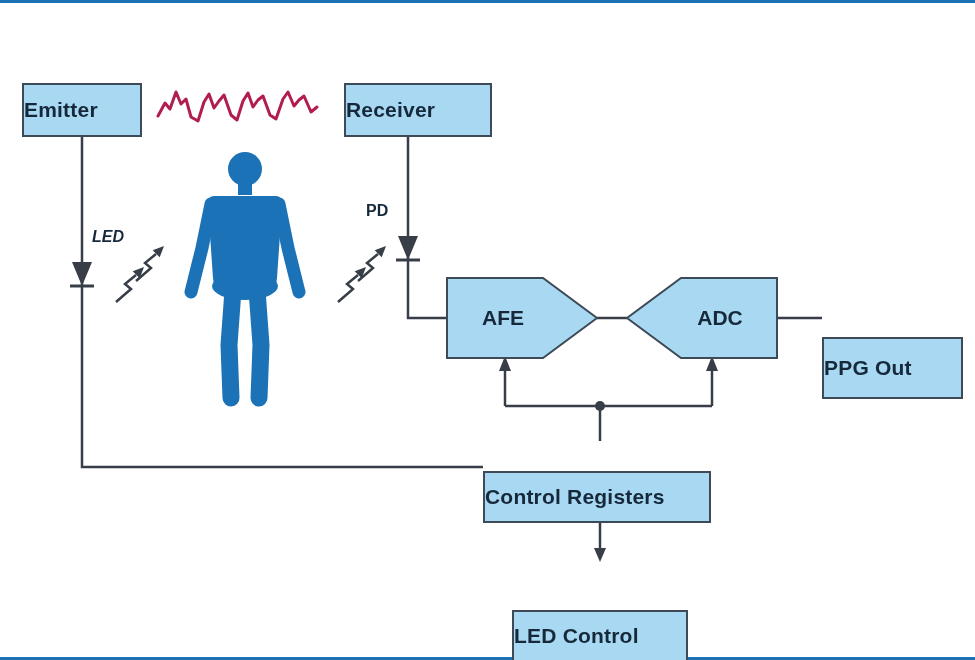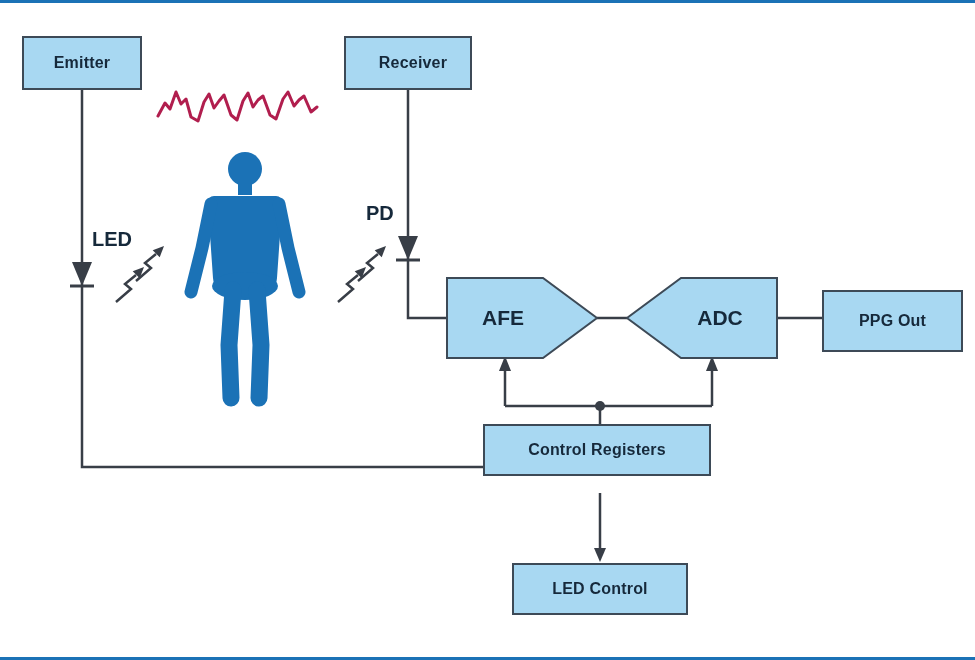--- a/index.html
+++ b/index.html
@@ -8,30 +8,31 @@
   }
   html,body{margin:0;padding:0;background:#ffffff;}
   #canvas{
     position:relative; width:975px; height:660px; background:#ffffff;
     font-family:"Liberation Sans",sans-serif; overflow:hidden;
   }
   .rule{position:absolute;left:0;width:975px;height:3px;background:var(--rule);}
   .rule.top{top:0;} .rule.bottom{bottom:0;}
   svg{position:absolute;left:0;top:0;}
   .box{
-    position:absolute; display:flex; align-items:center; justify-content:center;
+    position:absolute; display:flex; align-items:center; 
     background:var(--box-fill); border:2px solid var(--box-border);
-    color:var(--text); font-weight:bold; font-size:16px; box-sizing:border-box;
+    color:var(--text); font-weight:bold; font-size:21px; box-sizing:border-box;
     letter-spacing:.2px;
+    margin-top:47px;
   }
   .shape-label{
     position:absolute; display:flex; align-items:center; justify-content:center;
     color:var(--text); font-weight:bold; font-size:21px; pointer-events:none;
   }
-  .flabel{position:absolute; color:var(--text); font-weight:bold; font-size:20px;}
+  .flabel{position:absolute; color:var(--text); font-weight:bold; font-size:16px;}
   .wire{stroke:var(--line); stroke-width:2.5; fill:none;}
   .thick{stroke-width:3;}
   .fillDark{fill:var(--line); stroke:none;}
   .pent{fill:var(--box-fill); stroke:var(--box-border); stroke-width:2;}
   .wave{stroke:var(--waveform); stroke-width:3; fill:none; stroke-linejoin:round; stroke-linecap:round;}
   .bodyfill{fill:var(--body); stroke:none;}
   .bodystroke{stroke:var(--body); fill:none; stroke-linecap:round; stroke-linejoin:round;}
 </style>
 </head>
 <body>
@@ -109,35 +110,35 @@
       <polyline class="bodystroke" stroke-width="13" points="279,204 288,248 299,292"></polyline>
       <polyline class="bodystroke" stroke-width="17" points="233,290 229,345 231,398"></polyline>
       <polyline class="bodystroke" stroke-width="17" points="257,290 261,345 259,398"></polyline>
     </g>
   </svg>
 
   <div class="box" style="left:22px; top:36px; width:120px; height:54px;">
     <span>Emitter</span>
   </div>
 
-  <div class="box" style="left:344px; top:36px; width:128px; height:54px;padding-left:10px;">
+  <div class="box" style="left:344px; top:36px; width:148px; height:54px;">
     <span>Receiver</span>
   </div>
 
   <div class="box" style="left:822px; top:290px; width:141px; height:62px;">
     <span>PPG Out</span>
   </div>
 
   <div class="box" style="left:483px; top:424px; width:228px; height:52px;">
     <span>Control Registers</span>
   </div>
 
   <div class="box" style="left:512px; top:563px; width:176px; height:52px;">
     <span>LED Control</span>
   </div>
 
   <div class="shape-label" style="left:447px; top:278px; width:112px; height:80px;">AFE</div>
   <div class="shape-label" style="left:663px; top:278px; width:114px; height:80px;">ADC</div>
 
-  <div class="flabel" style="left:92px; top:228px;">LED</div>
+  <div class="flabel" style="left:92px; top:228px;font-style:italic;">LED</div>
   <div class="flabel" style="left:366px; top:202px;">PD</div>
 
 </div>
 
 </body></html>

